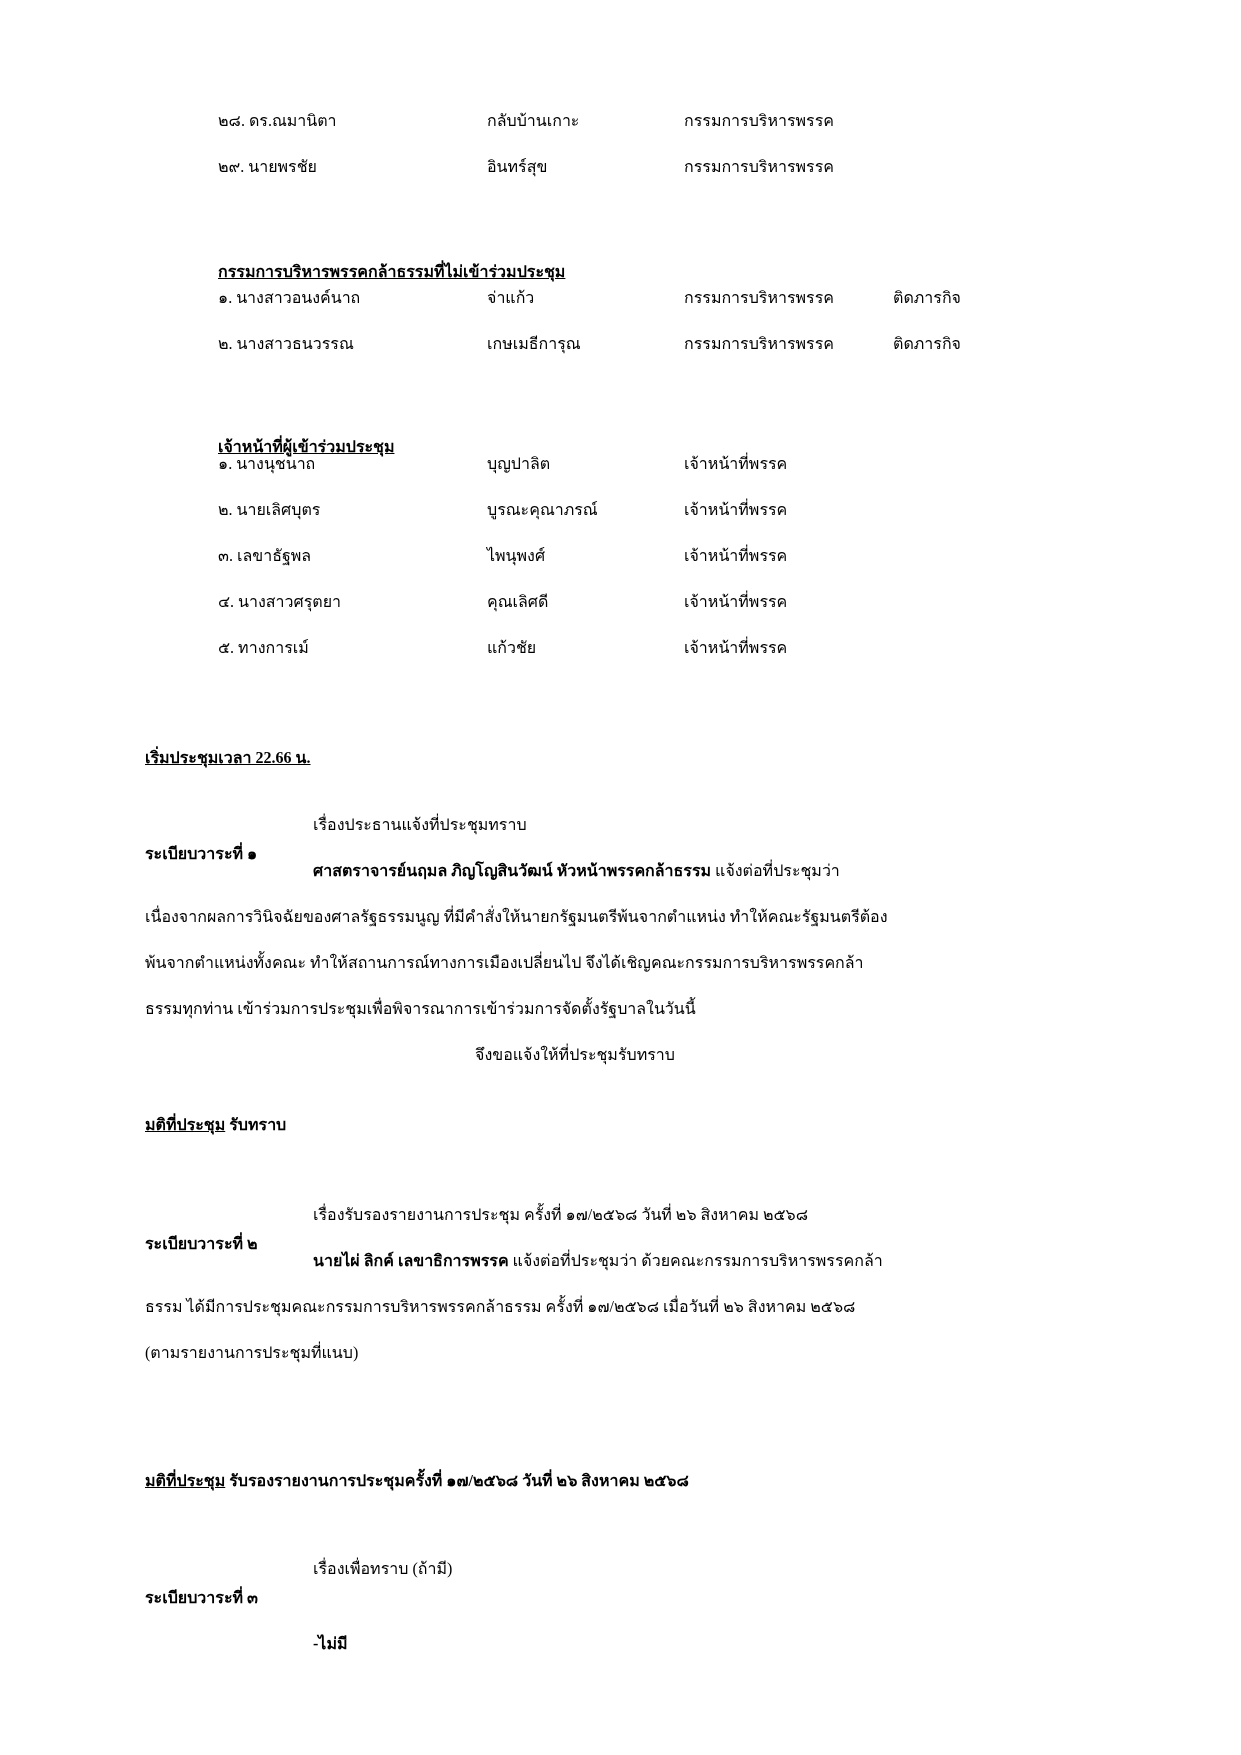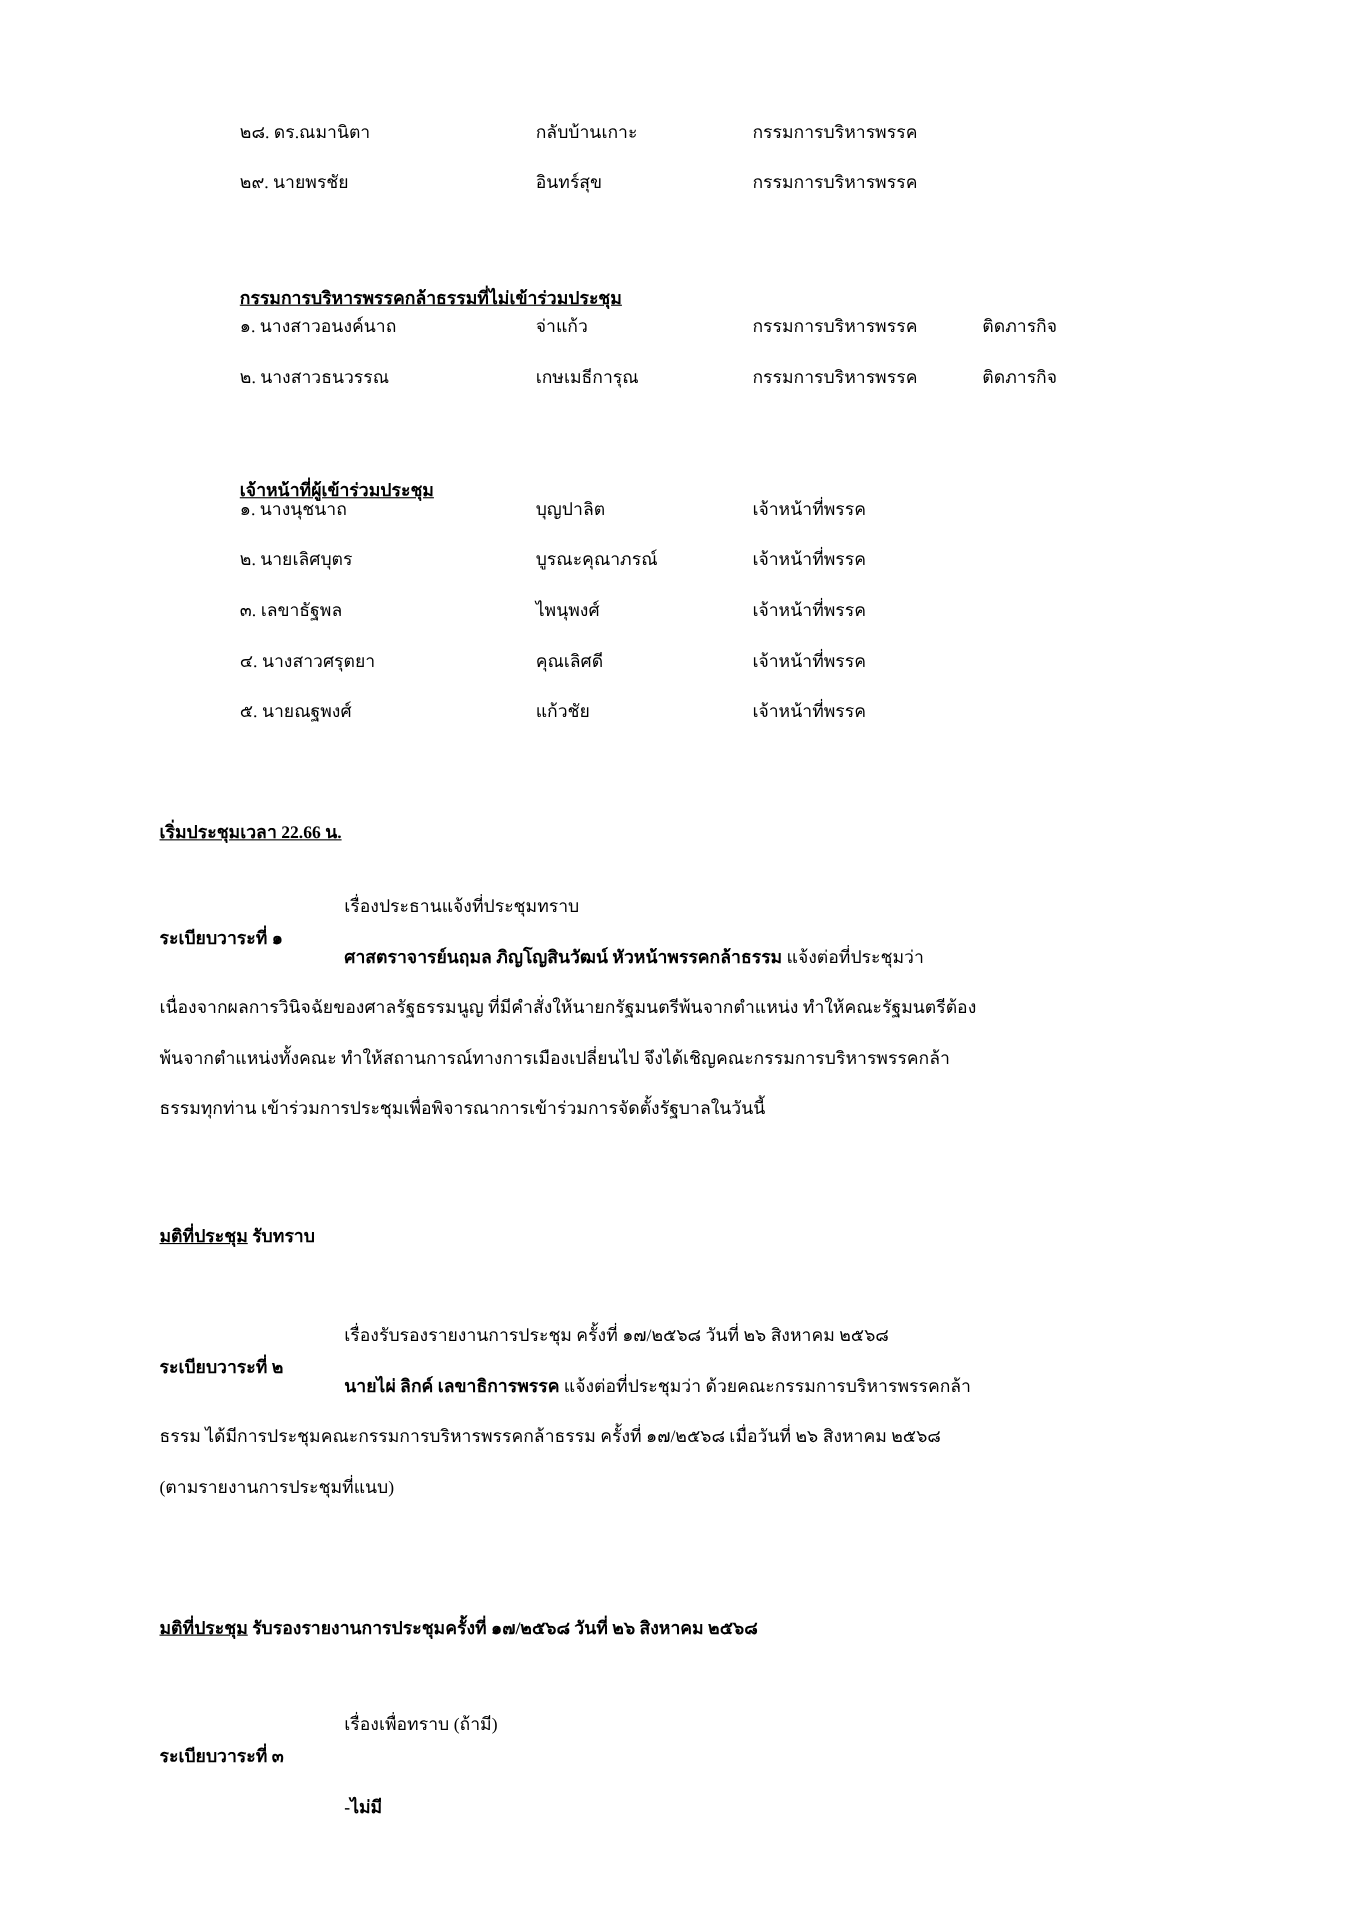--- a/index.html
+++ b/index.html
@@ -71,35 +71,36 @@
     <span class="abs c1"><span>๓.</span> <span>เลขาธัฐพล</span></span>
     <span class="abs c2">ไพนุพงศ์</span>
     <span class="abs c3">เจ้าหน้าที่พรรค</span>
   </div>
   <div class="row" style="top:585px">
     <span class="abs c1"><span>๔.</span> <span>นางสาวศรุตยา</span></span>
     <span class="abs c2">คุณเลิศดี</span>
     <span class="abs c3">เจ้าหน้าที่พรรค</span>
   </div>
   <div class="row" style="top:631px">
-    <span class="abs c1"><span>๕.</span> <span>นายณฐพงศ์</span></span>
+    <span class="abs c1"><span>๕.</span> <span>ทางการเม์</span></span>
     <span class="abs c2">แก้วชัย</span>
     <span class="abs c3">เจ้าหน้าที่พรรค</span>
   </div>
 
   <div class="abs margin-left b u" style="top:712px">เริ่มประชุมเวลา 22.66 น.</div>
 
   <div class="abs lbl b" style="top:808px">ระเบียบวาระที่ ๑</div>
   <div class="abs ttl" style="top:808px">เรื่องประธานแจ้งที่ประชุมทราบ</div>
   <div class="abs ttl" style="top:854px">
     <span class="b">ศาสตราจารย์นฤมล ภิญโญสินวัฒน์ หัวหน้าพรรคกล้าธรรม</span><span> แจ้งต่อที่ประชุมว่า</span>
   </div>
   <div class="abs margin-left" style="top:900px">เนื่องจากผลการวินิจฉัยของศาลรัฐธรรมนูญ ที่มีคำสั่งให้นายกรัฐมนตรีพ้นจากตำแหน่ง ทำให้คณะรัฐมนตรีต้อง</div>
   <div class="abs margin-left" style="top:946px">พ้นจากตำแหน่งทั้งคณะ ทำให้สถานการณ์ทางการเมืองเปลี่ยนไป จึงได้เชิญคณะกรรมการบริหารพรรคกล้า</div>
   <div class="abs margin-left" style="top:992px">ธรรมทุกท่าน เข้าร่วมการประชุมเพื่อพิจารณาการเข้าร่วมการจัดตั้งรัฐบาลในวันนี้</div>
+  <div class="abs" style="top:1038px; left:475px">จึงขอแจ้งให้ที่ประชุมรับทราบ</div>
   <div class="abs margin-left" style="top:1108px">
     <span class="b u">มติที่ประชุม</span><span class="b"> รับทราบ</span>
   </div>
 
   <div class="abs lbl b" style="top:1198px">ระเบียบวาระที่ ๒</div>
   <div class="abs ttl" style="top:1198px">เรื่องรับรองรายงานการประชุม ครั้งที่ ๑๗/๒๕๖๘ วันที่ ๒๖ สิงหาคม ๒๕๖๘</div>
   <div class="abs ttl" style="top:1244px">
     <span class="b">นายไผ่ ลิกค์ เลขาธิการพรรค</span><span> แจ้งต่อที่ประชุมว่า ด้วยคณะกรรมการบริหารพรรคกล้า</span>
   </div>
   <div class="abs margin-left" style="top:1290px">ธรรม ได้มีการประชุมคณะกรรมการบริหารพรรคกล้าธรรม ครั้งที่ ๑๗/๒๕๖๘ เมื่อวันที่ ๒๖ สิงหาคม ๒๕๖๘</div>

